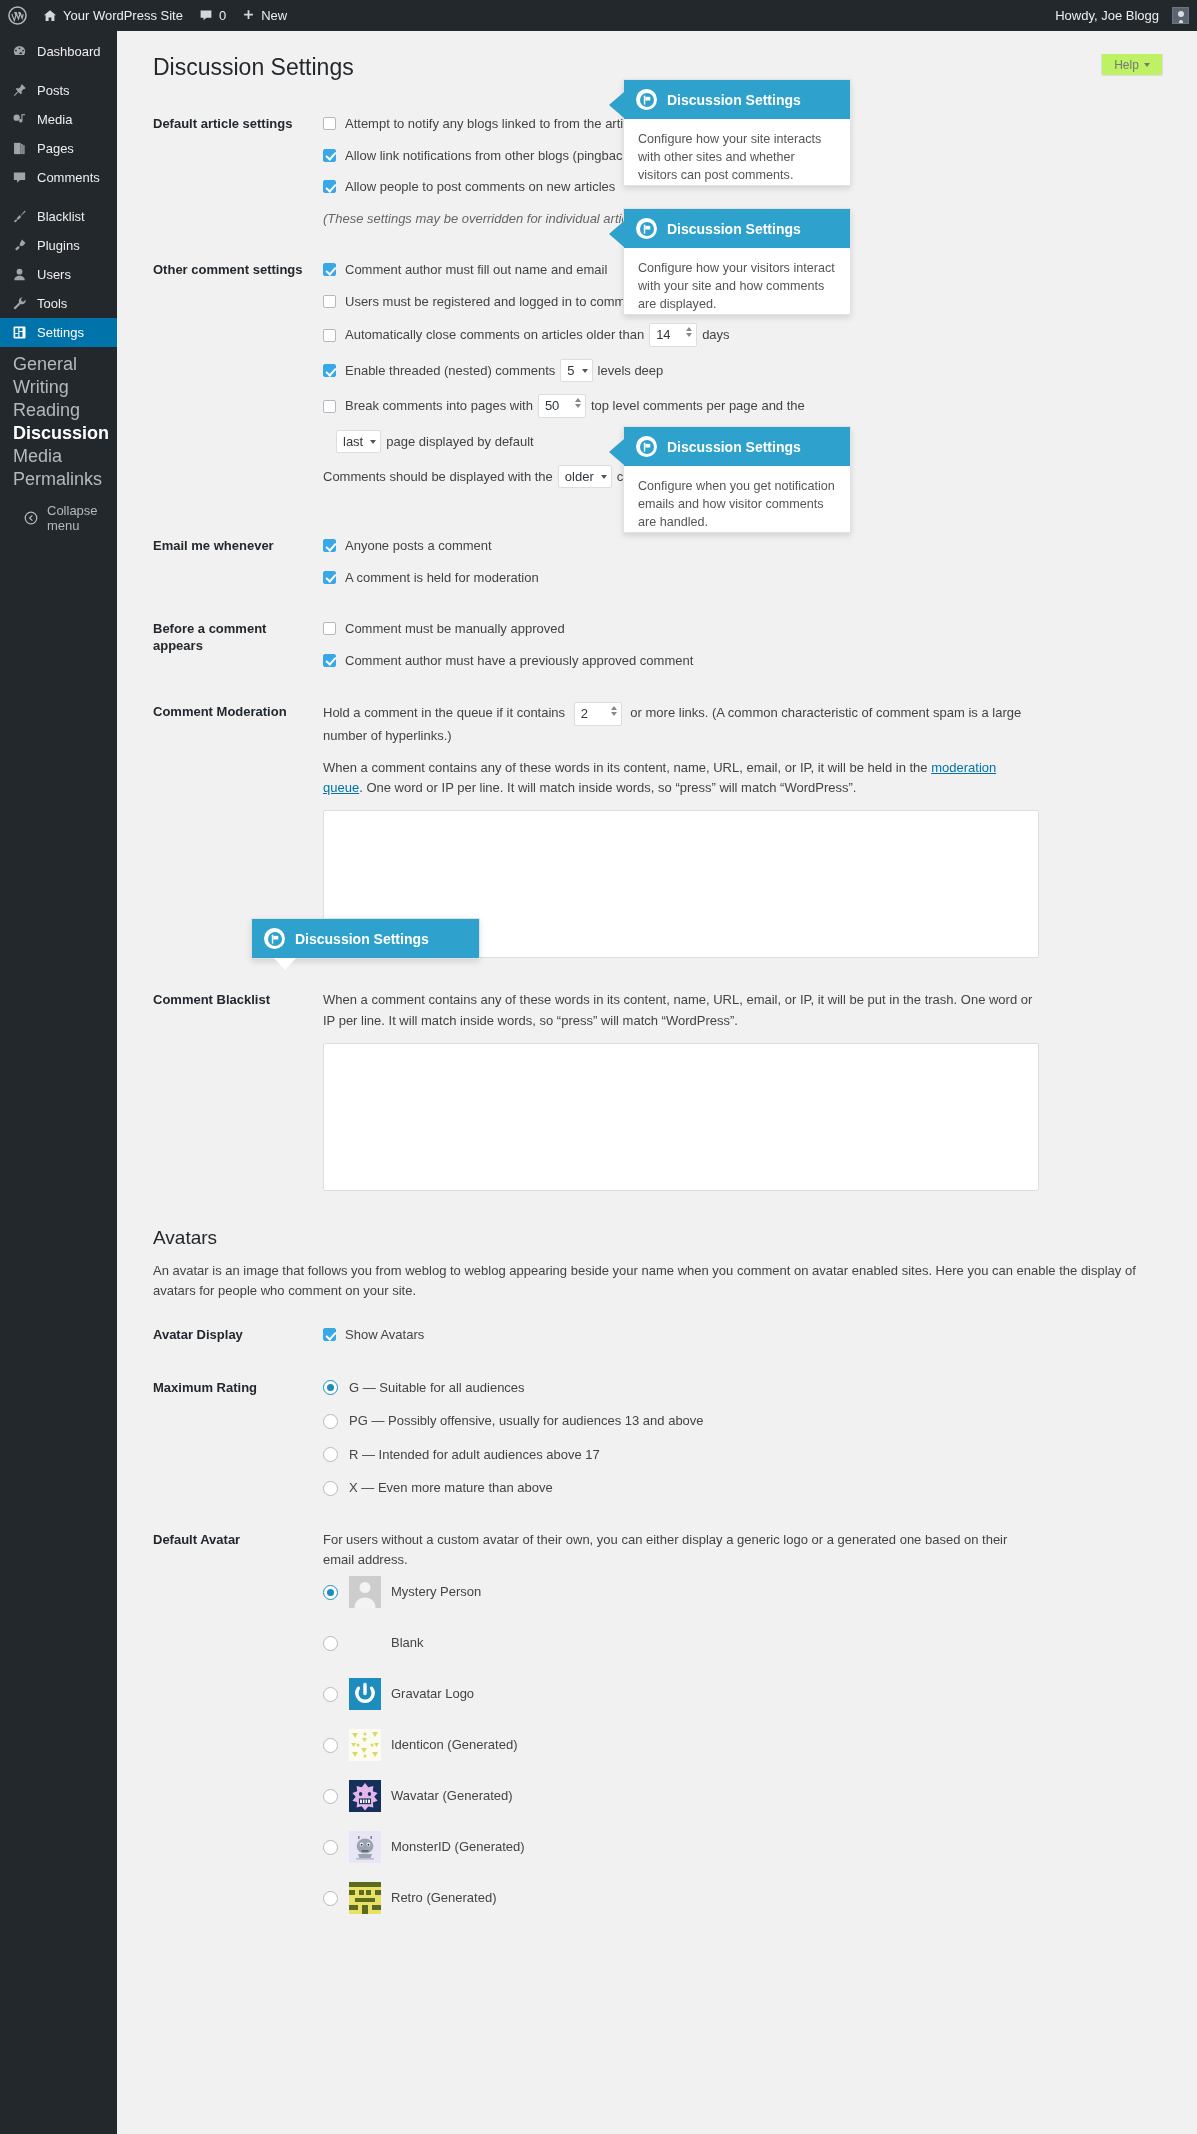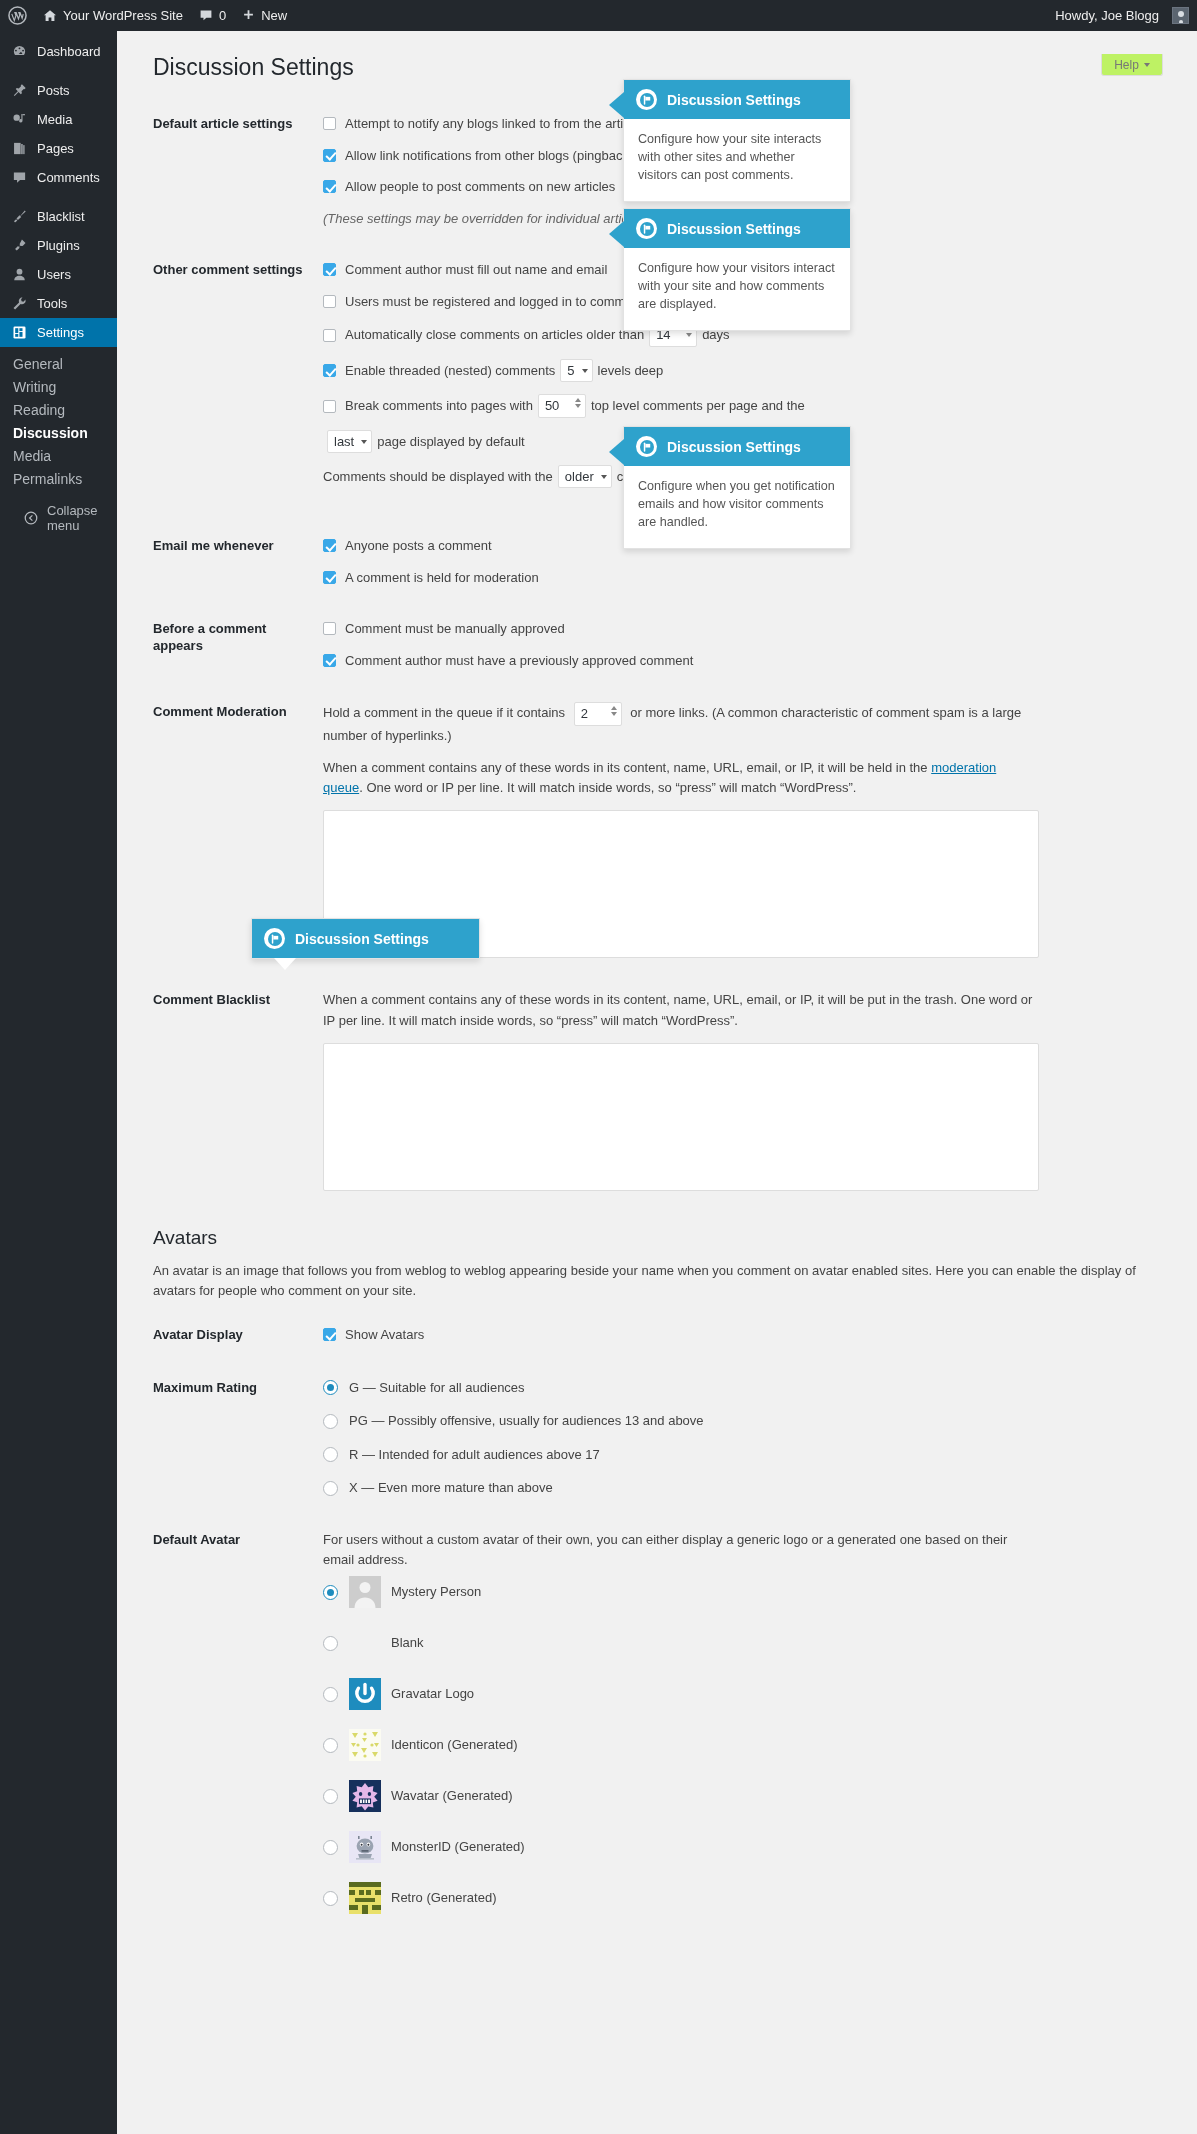--- a/index.html
+++ b/index.html
@@ -40,21 +40,21 @@
   .menu-item {
     display:flex; align-items:center; gap:9px;
     height:29px; padding-left:11px; color:#eee; font-size:13px; line-height:29px;
   }
   .menu-item .micon { width:17px; display:flex; justify-content:center; color:#a0a5aa; }
   .menu-gap { height:10px; }
   .menu-item.current { background:#0073aa; color:#fff; }
   .menu-item.current .micon { color:#fff; }
   .submenu-item {
     padding-left:13px; height:23px; line-height:23px;
-    color:#b4b9be; font-size:14px;
+    color:#b4b9be; font-size:18px;
   }
   .submenu-item.active { color:#fff; font-weight:bold; }
   .collapse {
     display:flex; align-items:center; gap:9px; height:29px; padding-left:24px;
     color:#b4b9be; font-size:13px; margin-top:12px;
   }
   .collapse .micon { width:17px; display:flex; justify-content:center; }
 
   
   #wpcontent {
@@ -164,21 +164,21 @@
   }
   .wp-pointer .pt-head {
     background:#2ea2cc; color:#fff; height:39px; display:flex; align-items:center;
     gap:10px; padding:0 12px; font-size:14px; font-weight:bold;
   }
   .pt-flag {
     width:21px; height:21px; border-radius:50%; background:#fff; flex:0 0 auto;
     display:flex; align-items:center; justify-content:center;
   }
   .wp-pointer .pt-body {
-    padding:12px 14px 16px 14px; font-size:12.6px; color:#555; line-height:1.42;
+    padding:12px 14px 0 14px; font-size:12.6px; color:#555; line-height:1.42;
   }
   .pt-arrow-left {
     position:absolute; left:-15px; top:12px; width:0; height:0;
     border-top:13px solid transparent; border-bottom:13px solid transparent;
     border-right:15px solid #2ea2cc;
   }
   .pt-arrow-down {
     position:absolute; left:22px; bottom:-12px; width:0; height:0;
     border-left:11px solid transparent; border-right:11px solid transparent;
     border-top:12px solid #fff;
@@ -435,21 +435,21 @@
               <span>50</span>
               <span class="arrows">
                     <i class="up"></i>
                     <i class="dn"></i>
                   </span>
             </span>
             <span>top level comments per page and the</span>
           </div>
 
           <div class="inline-line" style="padding-left:0;">
-            <span class="sel" style="margin-left:4px;">
+            <span class="sel" style="margin-left:13px;">
               <span>last</span>
               <span class="caret"></span>
             </span>
             <span>page displayed by default</span>
           </div>
 
           <div class="inline-line" style="margin-bottom:16px;">
             <span>Comments should be displayed with the</span>
             <span class="sel">
               <span>older</span>

